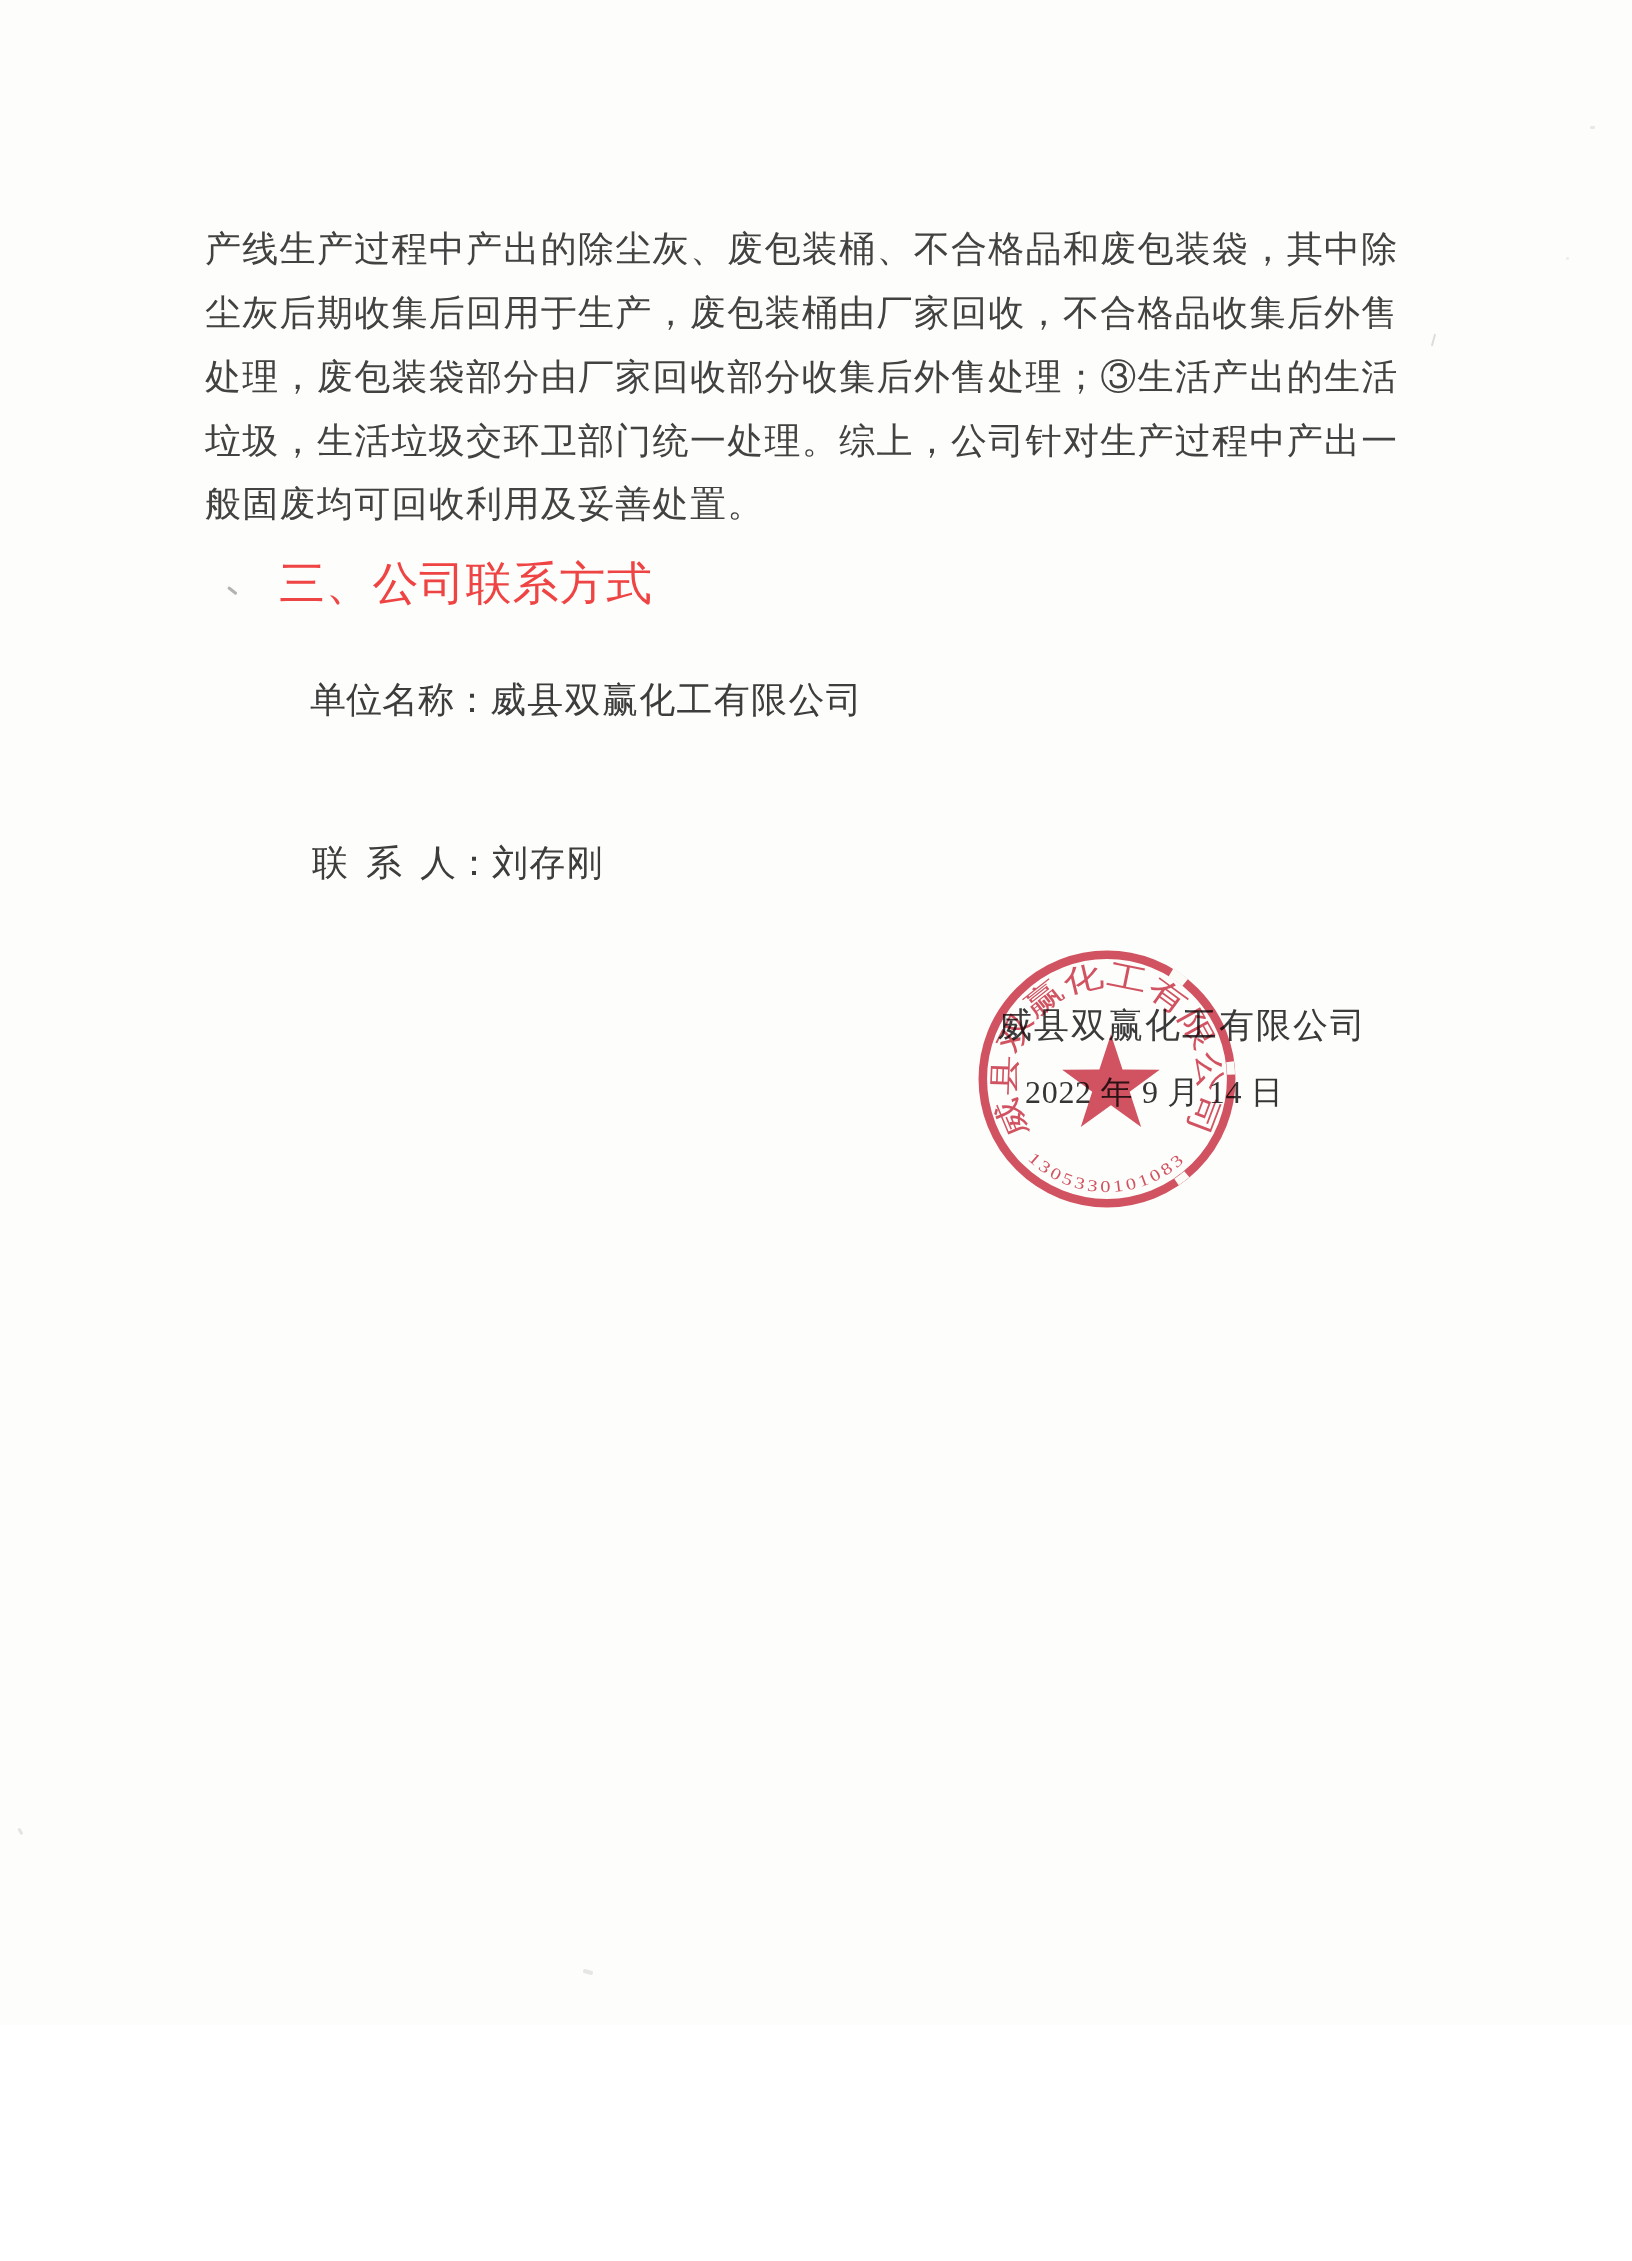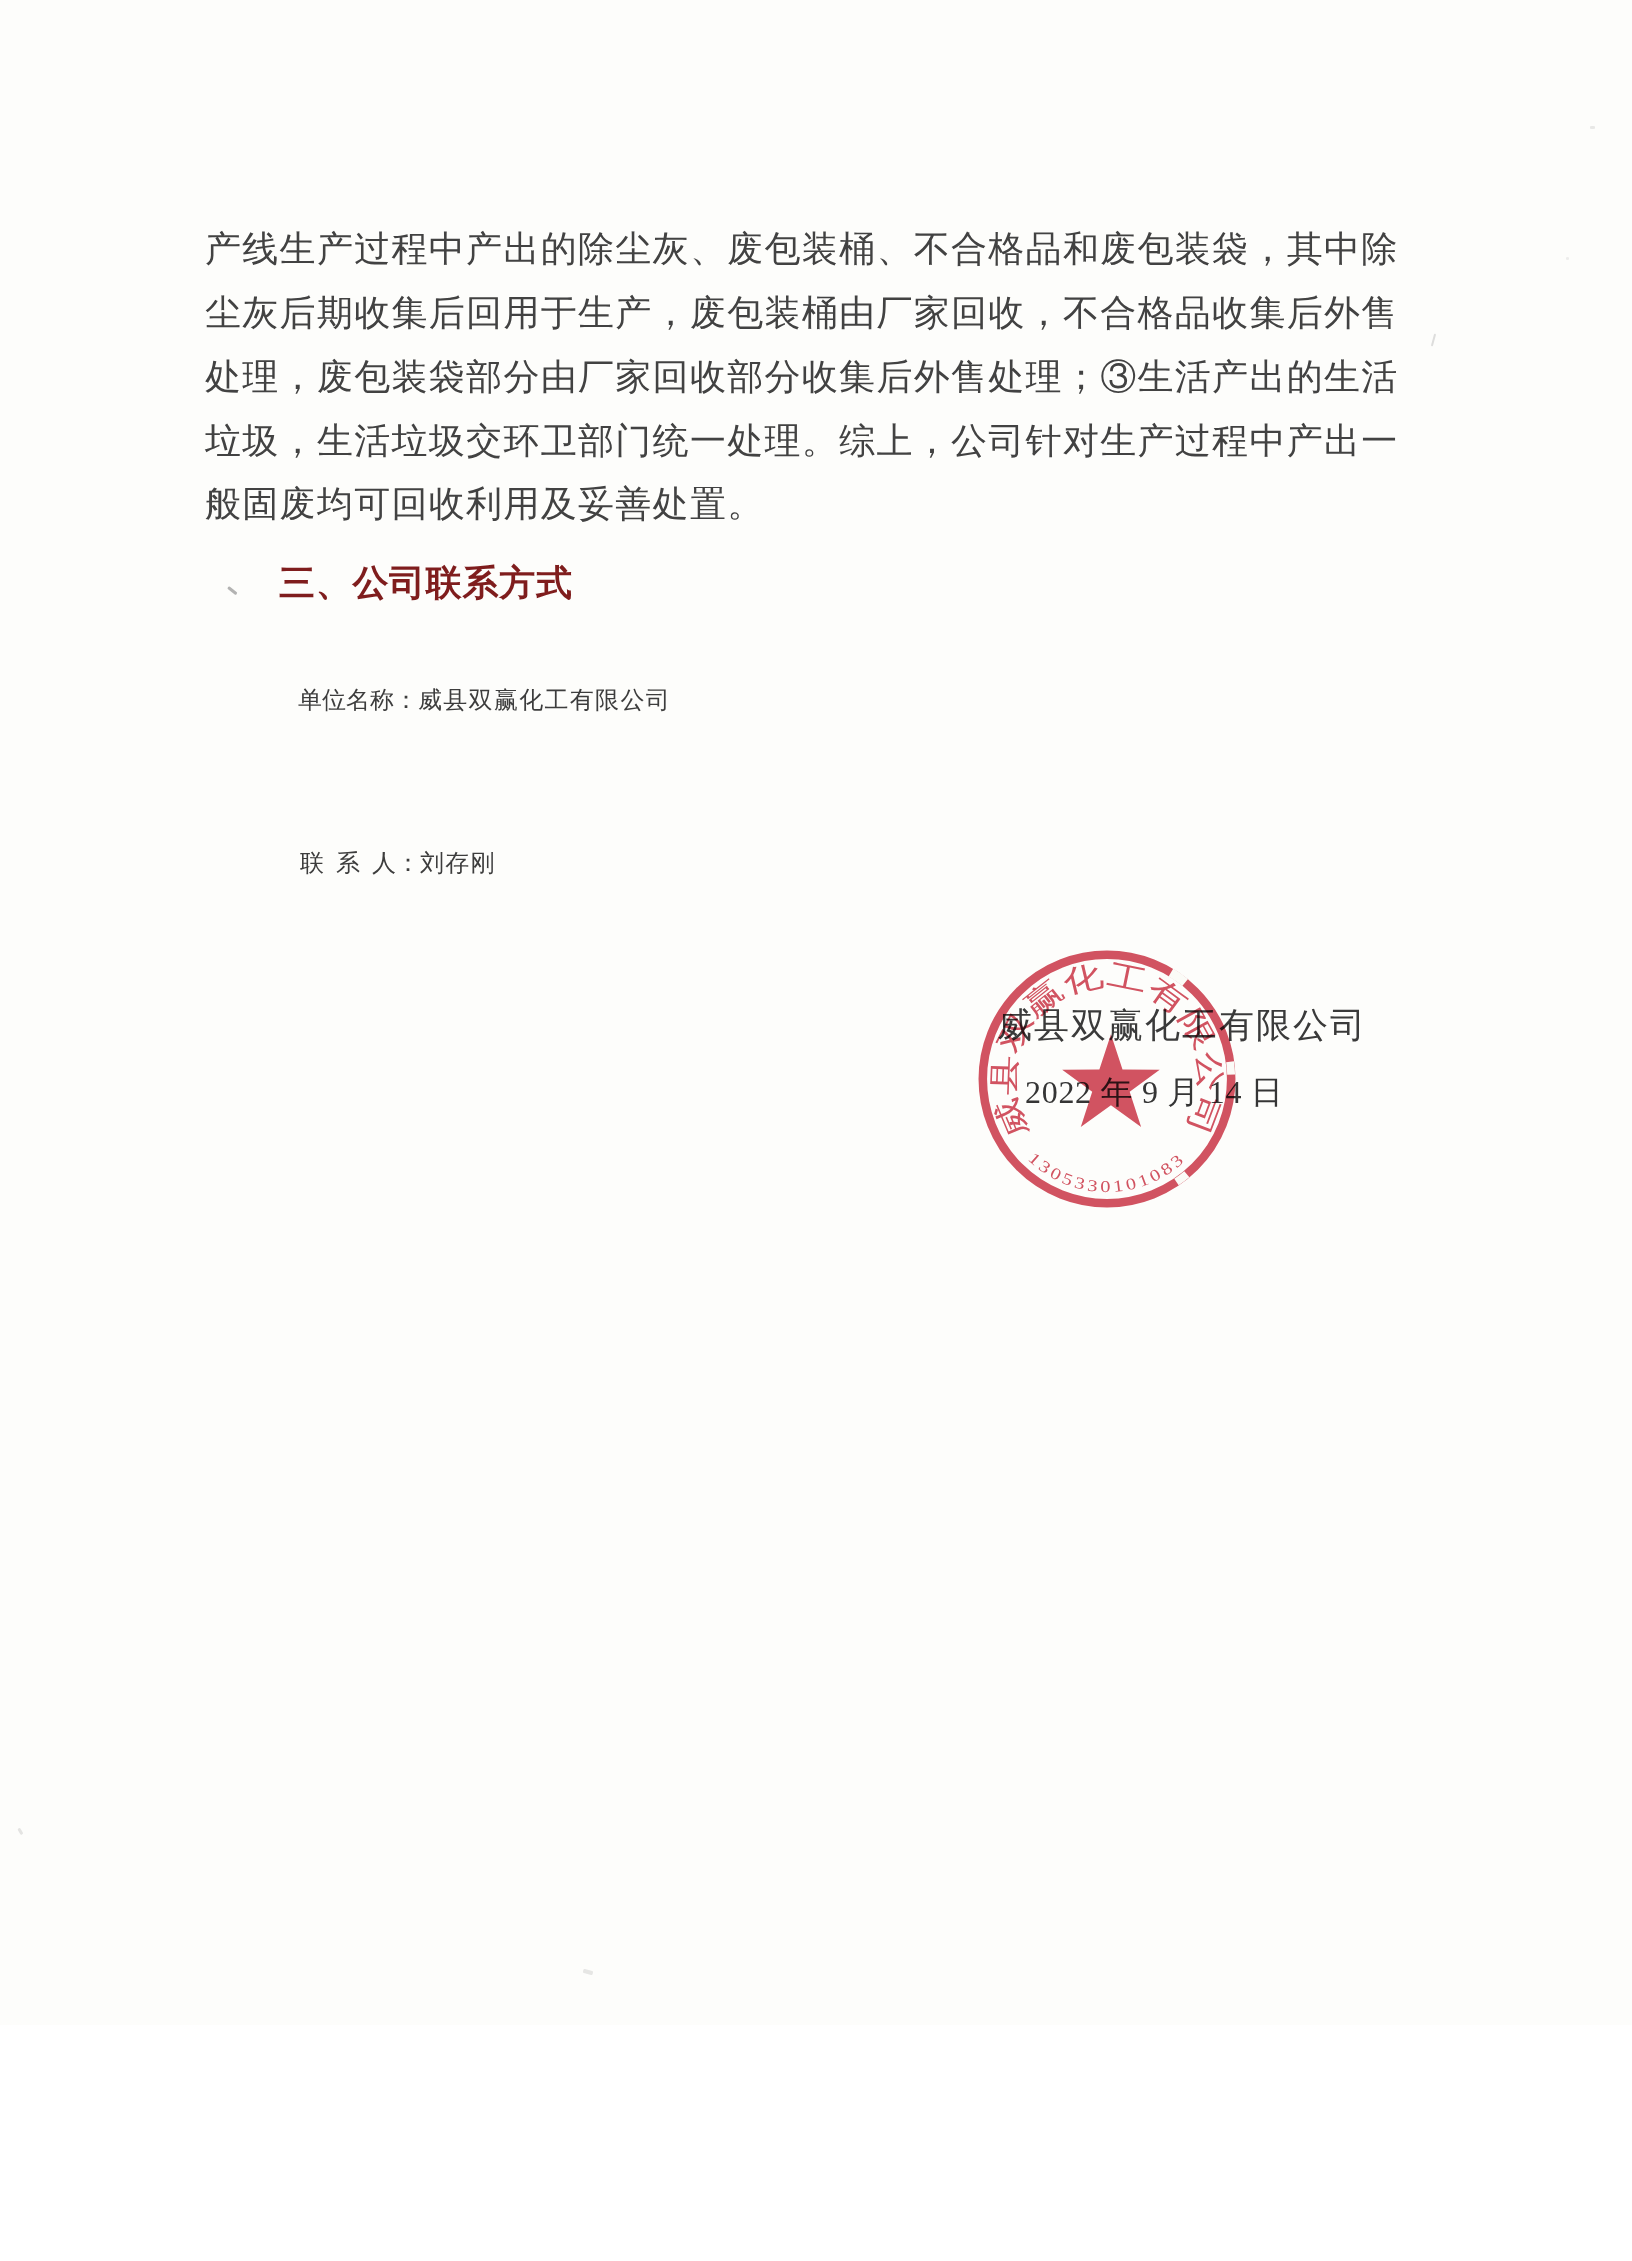--- a/index.html
+++ b/index.html
@@ -14,25 +14,25 @@
   }
   .abs{position:absolute;white-space:pre;}
   
   .para-line{
     left:205px;width:1185px;
     font-size:36px;line-height:53px;letter-spacing:1.3px;
     color:#424242;
   }
   
   .heading{
-    font-size:36px;line-height:53px;font-weight:bold;
-    letter-spacing:0.7px;color:#7f1d1d;
+    font-size:46px;line-height:53px;font-weight:normal;
+    letter-spacing:0.7px;color:#ef4444;
   }
   
-  .info{font-size:24px;line-height:53px;color:#3d3d3d;}
+  .info{font-size:36px;line-height:53px;color:#3d3d3d;}
   .info .val{letter-spacing:1.3px;}
   .phone-val{letter-spacing:2px;}
   
   .sig-company{
     font-size:35px;line-height:47px;letter-spacing:2px;color:#3a3a3a;
   }
   .sig-date{
     font-size:32px;line-height:43px;letter-spacing:0.7px;color:#353535;
   }
   

